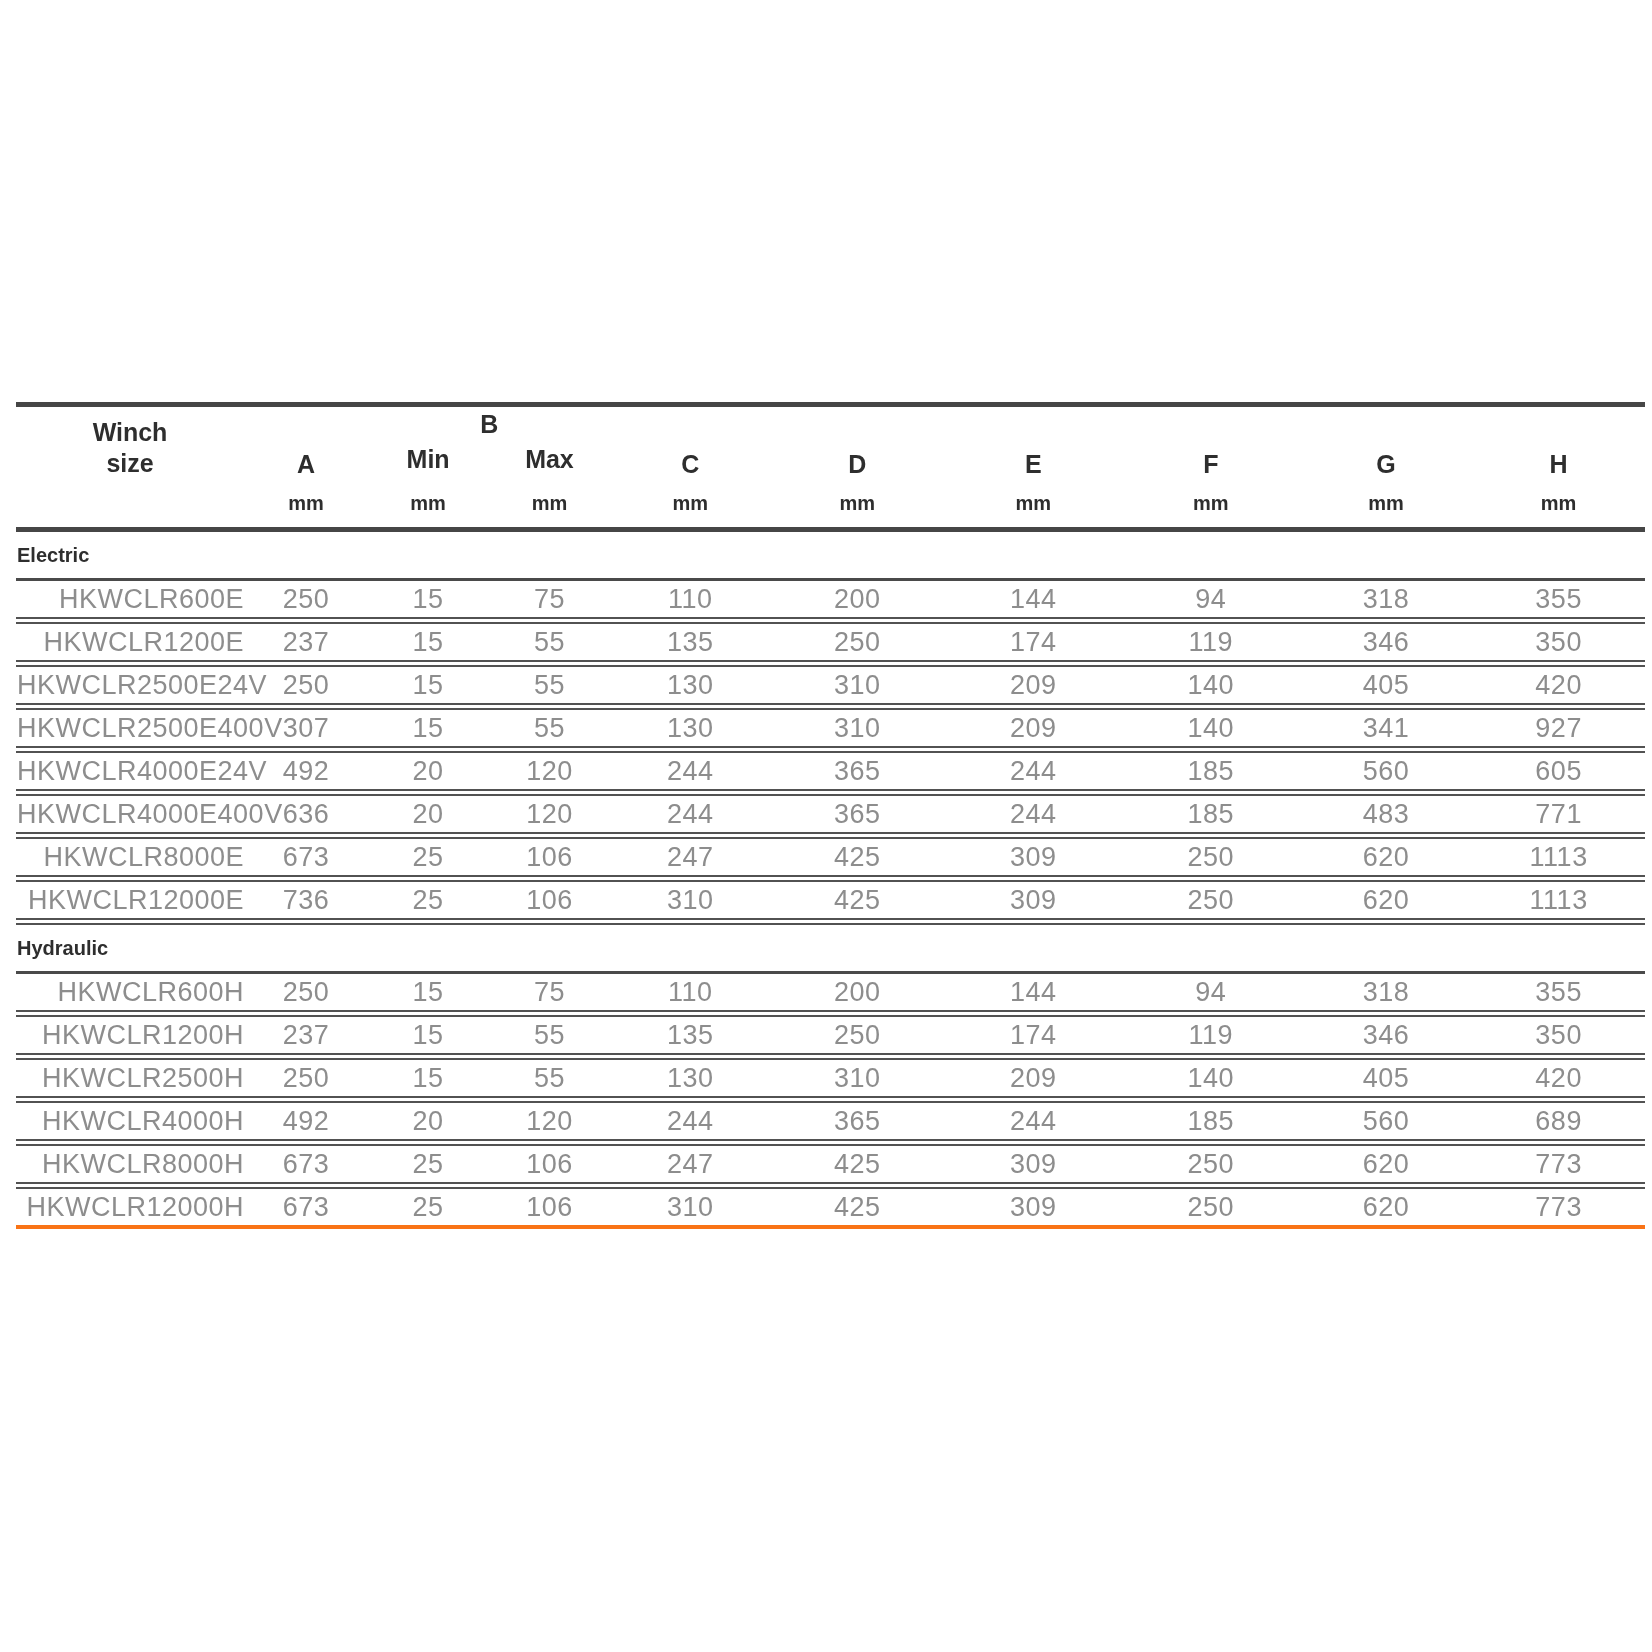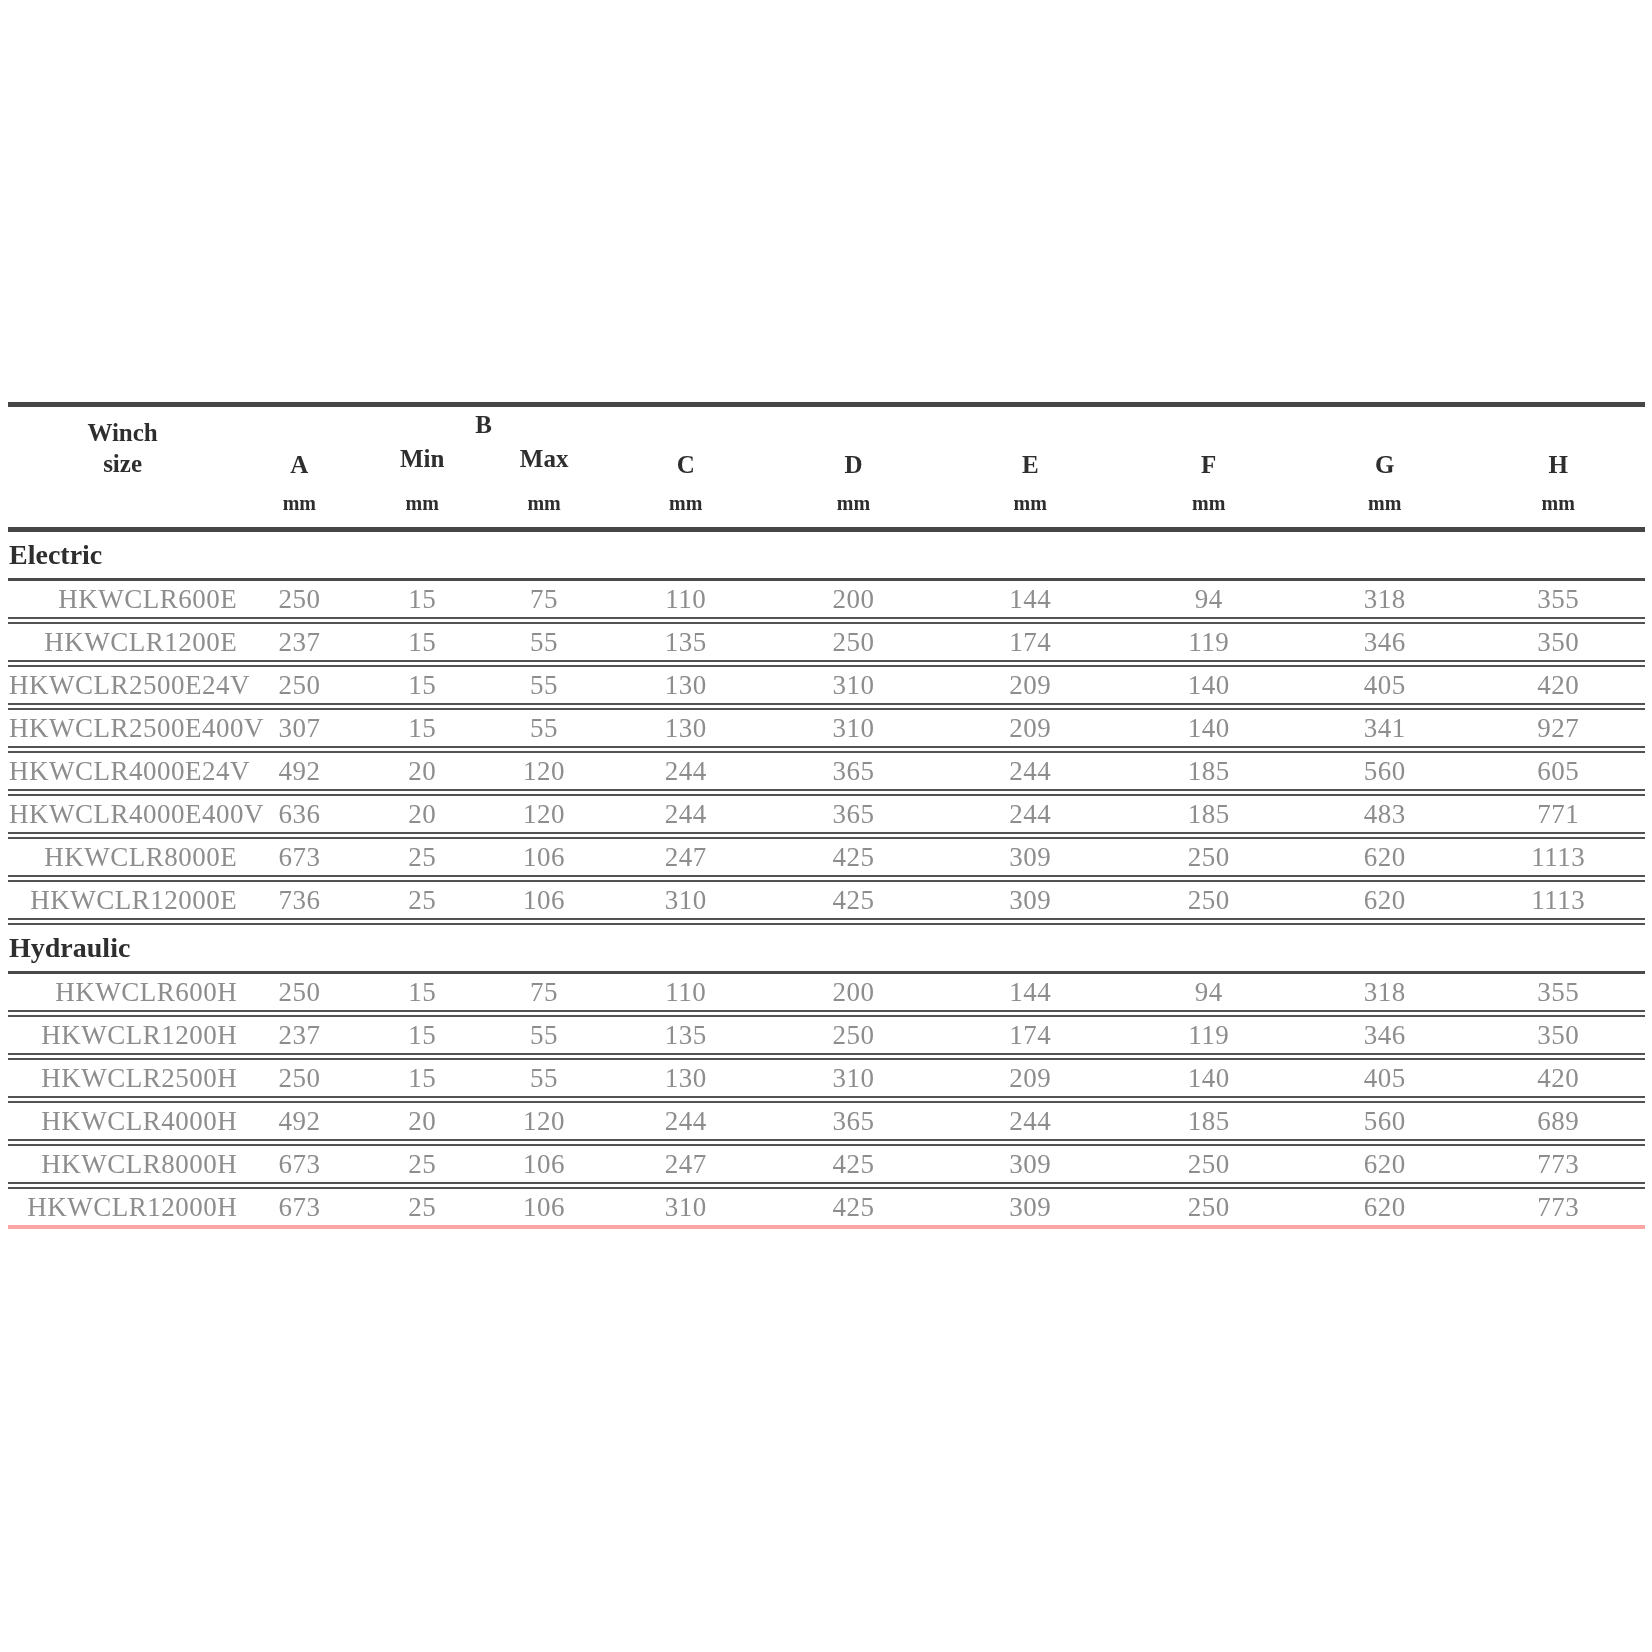--- a/index.html
+++ b/index.html
@@ -15,24 +15,23 @@
     -webkit-font-smoothing: antialiased;
   }
   .canvas {
     position: absolute;
     inset: 0;
     background: #ffffff;
     overflow: hidden;
   }
   .table-wrap {
     position: absolute;
-    left: 8px;
+    left: 16px;
     right: 7px;
     top: 402px;
-    font-family: Liberation Serif, serif;
   }
   table.spec {
     width: 100%;
     border-collapse: collapse;
     table-layout: fixed;
     border-top: 5px solid #464646;
   }
   
   thead th {
     font-weight: bold;
@@ -49,21 +48,21 @@
     text-align: center;
     line-height: 1.25;
     font-size: 25px;
   }
   th.span-mid { vertical-align: middle; }
   thead { border-bottom: 5px solid #464646; }
   
   tr.section td {
     font-weight: bold;
     color: #2e2e2e;
-    font-size: 28px;
+    font-size: 20px;
     text-align: left;
     height: 44px;
     vertical-align: middle;
     padding-left: 1px;
     border-bottom: 3px solid #4a4a4a;
   }
   
   tr.data td {
     color: #8d8d8d;
     font-size: 27px;
@@ -72,21 +71,21 @@
     text-align: center;
     padding: 0;
     border-bottom: 7px double #525252;
     letter-spacing: 0.5px;
   }
   tr.data td.model {
     text-align: right;
     padding-left: 1px;
   }
   tr.data:last-child td {
-    border-bottom: 4px solid #fca5a5;
+    border-bottom: 4px solid #f97316;
   }
 </style>
 </head>
 <body>
 
 <div class="canvas">
   <div class="table-wrap">
     <table class="spec">
       <colgroup>
         <col style="width:14.0%">

